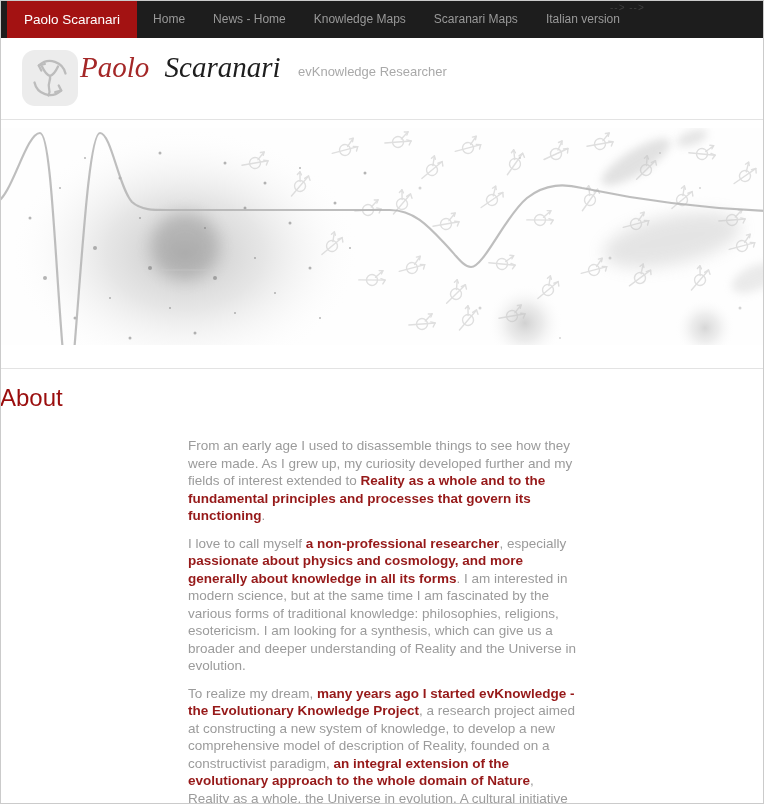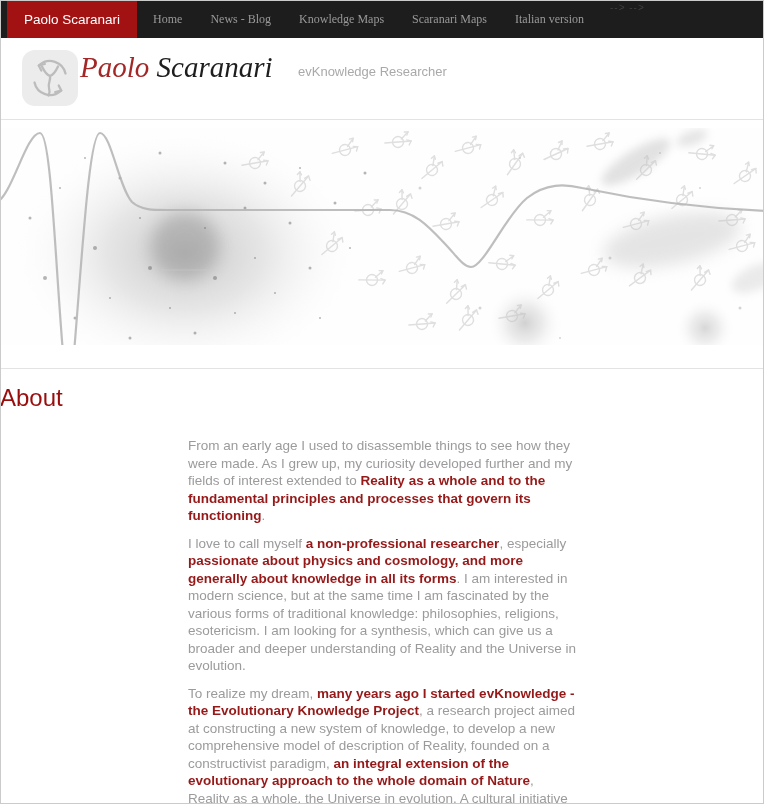--- a/index.html
+++ b/index.html
@@ -18,33 +18,33 @@
 
   
   nav{height:38px;background:var(--nav-bg);display:flex;align-items:stretch;padding-left:7px;position:relative}
   .brand{
     background:var(--accent-red);color:#fff;font-size:13.5px;
     display:flex;align-items:center;padding:0 17px;cursor:pointer;white-space:nowrap;
   }
   ul.nav-menu{display:flex;list-style:none;align-items:stretch;margin-left:2px}
   ul.nav-menu li{
     display:flex;align-items:center;padding:0 14px;color:var(--nav-item);
-    font-size:12px;cursor:pointer;white-space:nowrap;font-family:Liberation Serif, serif;
+    font-size:12px;cursor:pointer;white-space:nowrap;
   }
   .stray{position:absolute;left:610px;top:2px;color:#3f3f3f;font-size:10px;letter-spacing:1px}
 
   
   header{height:81px;position:relative;background:#fff}
   .logo{position:absolute;left:22px;top:12px;width:56px;height:56px;cursor:pointer}
   .site-name{
     position:absolute;left:80px;top:13px;font-family:"Liberation Serif",serif;
     font-style:italic;font-size:29px;font-weight:400;white-space:nowrap;
   }
   .site-name .fn{color:var(--name-red)}
-  .site-name .ln{color:var(--name-dark);margin-left:0}
+  .site-name .ln{color:var(--name-dark);margin-left:8px}
   .tagline{position:absolute;left:298px;top:26px;font-size:13px;color:var(--tagline)}
 
   .divider{border-top:1px solid var(--divider);width:100%}
   .divider2{margin-top:23px}
 
   
   .banner{margin-top:8px;height:217px;overflow:hidden;background:#fefefe}
   .banner svg{display:block;width:100%;height:100%}
 
   
@@ -56,21 +56,21 @@
   .content p{margin-bottom:10px}
   .content .hl{color:var(--highlight-red);font-weight:700}
 </style>
 </head>
 <body>
 
 <nav>
   <div class="brand">Paolo Scaranari</div>
   <ul class="nav-menu" id="nav-items">
       <li>Home</li>
-      <li>News - Blog</li>
+      <li>News - Home</li>
       <li>Knowledge Maps</li>
       <li>Scaranari Maps</li>
       <li>Italian version</li>
     </ul>
   <span class="stray">--&gt; --&gt;</span>
 </nav>
 
 <header>
   <div class="logo">
     <svg viewBox="0 0 56 56">

